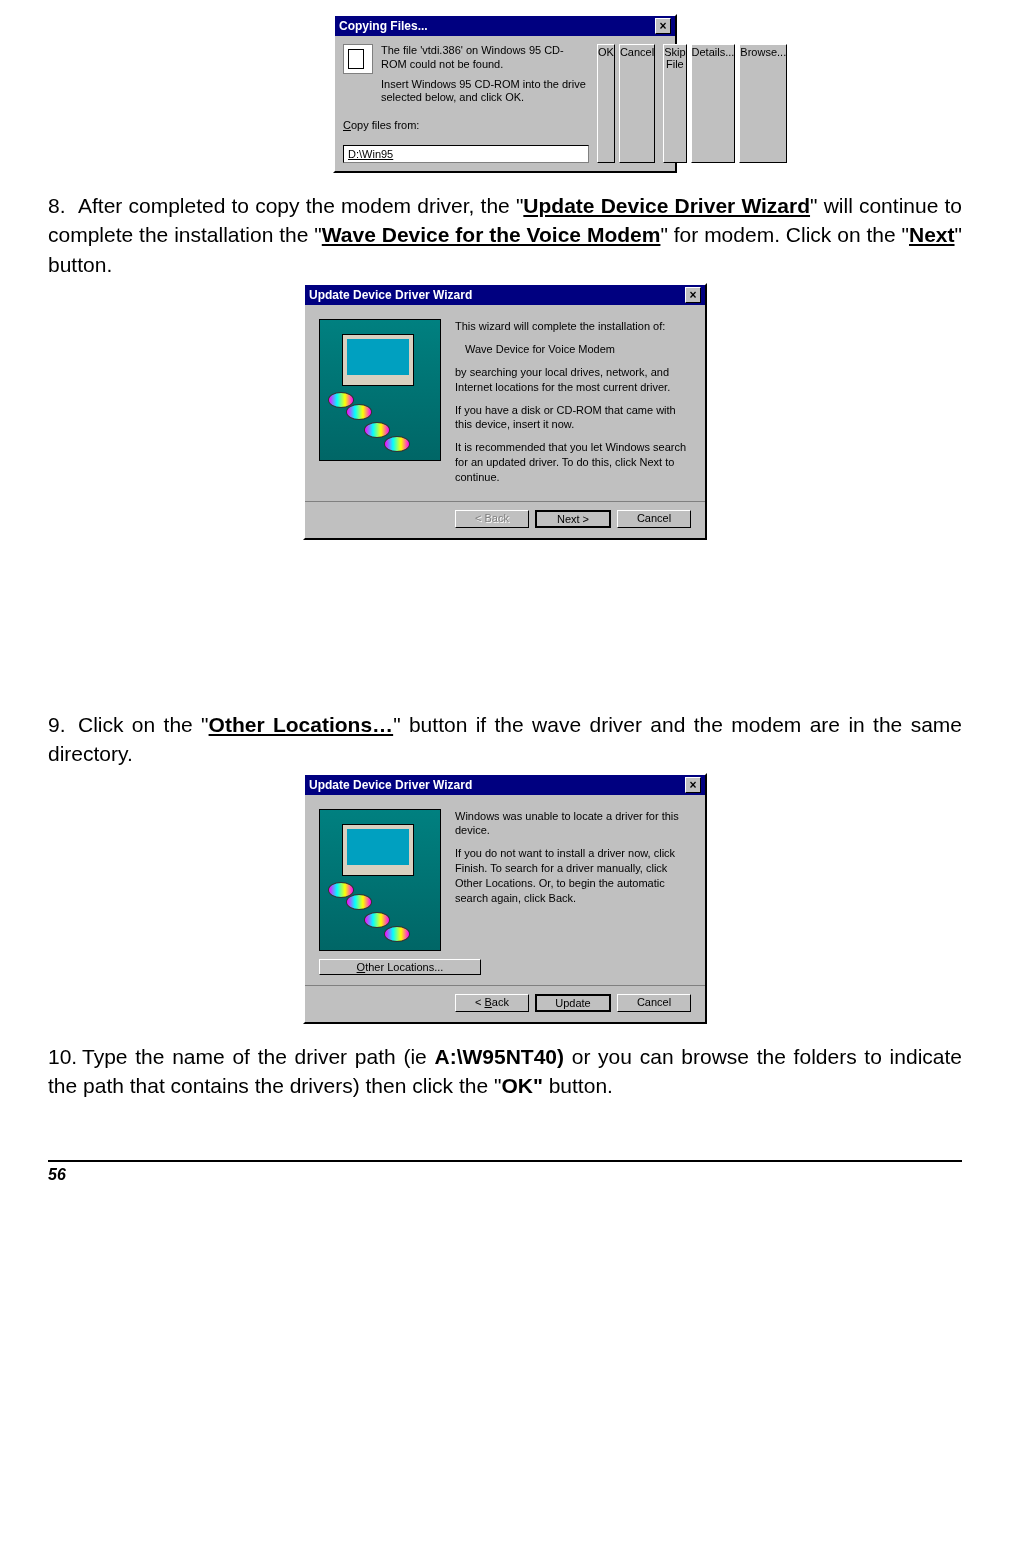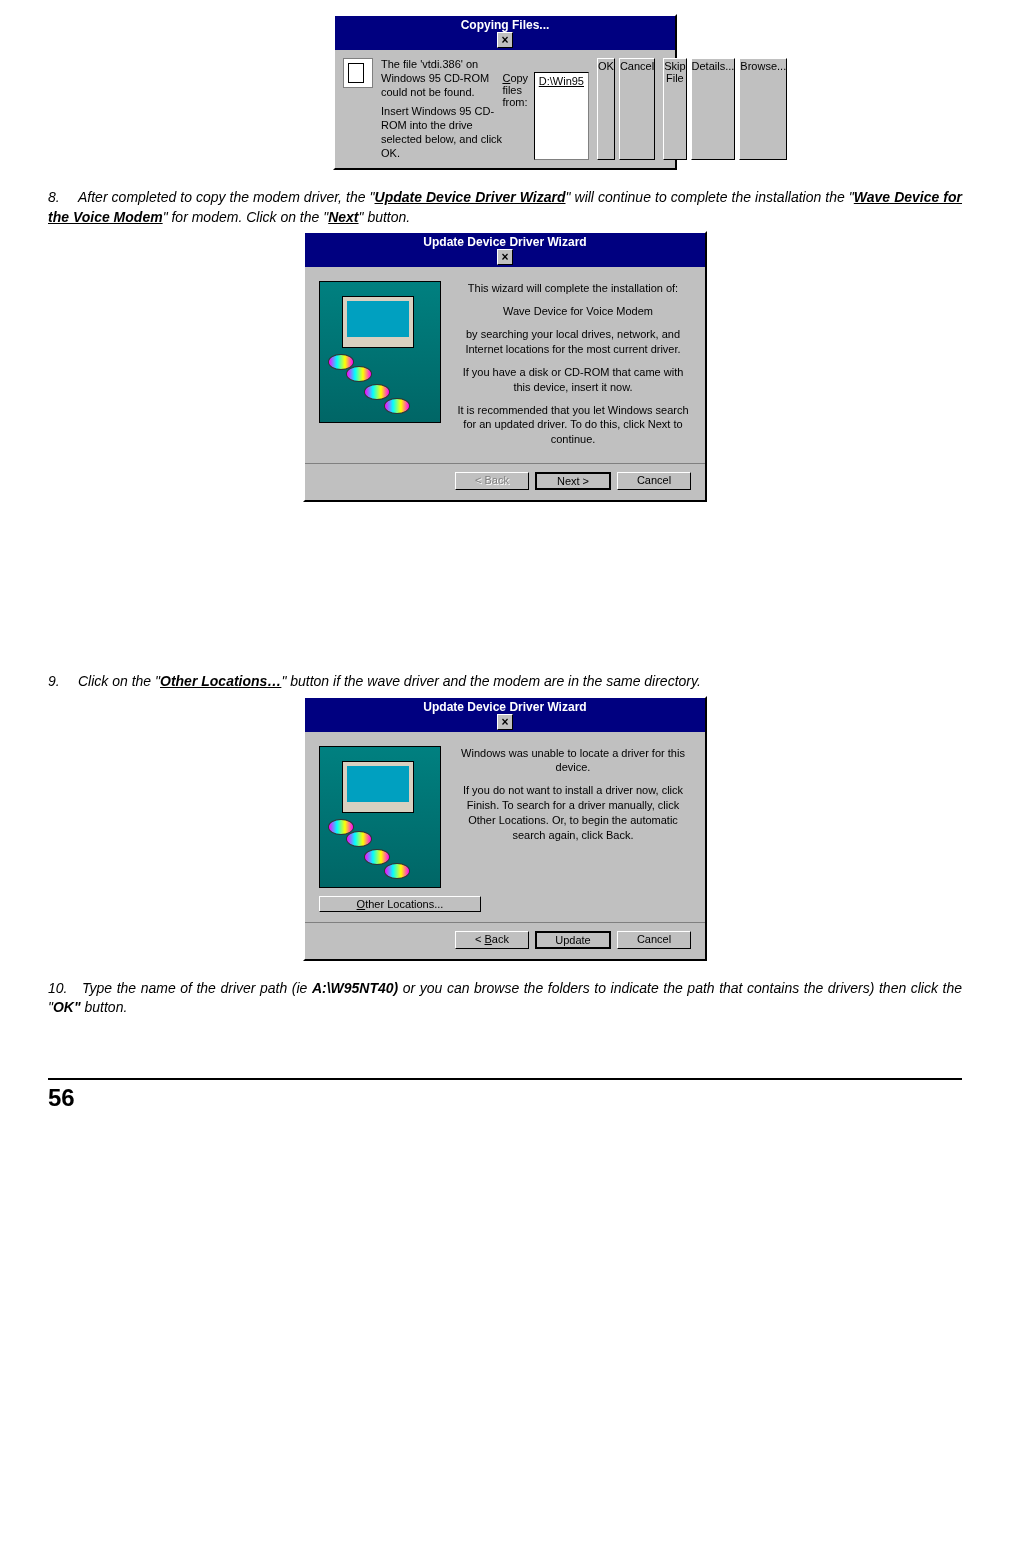--- a/index.html
+++ b/index.html
@@ -23,24 +23,23 @@
     padding-bottom: 2px;
   }
   .header-title {
     font-weight: bold;
     font-size: 20px;
   }
   .step-block {
     margin-top: 18px;
   }
   .step-text {
-    font-size: 14px;
+    font-size: 21px;
     line-height: 1.4;
     text-align: justify;
-    font-style: italic;
   }
   .step-num {
     display: inline-block;
     width: 30px;
   }
   .bold { font-weight: bold; }
   .underline { text-decoration: underline; }
   .img-wrap {
     display: flex;
     justify-content: center;
@@ -58,21 +57,20 @@
   }
   .titlebar {
     background: #000080;
     color: #fff;
     font-weight: bold;
     display: flex;
     justify-content: space-between;
     align-items: center;
     padding: 2px 4px;
     font-size: 12px;
-    flex-direction: column;
   }
   .titlebar .x {
     background: #c0c0c0;
     color: #000;
     font-weight: bold;
     width: 14px;
     height: 14px;
     text-align: center;
     line-height: 14px;
     border: 1px solid #000;
@@ -84,21 +82,21 @@
     border: 1px solid #000;
     border-top-color: #fff;
     border-left-color: #fff;
     padding: 1px 0;
     text-align: center;
     font-size: 11px;
   }
   
   .dlg1 { width: 340px; }
   .dlg1-body { display: flex; padding: 8px; gap: 8px; }
-  .dlg1-left { display: flex; flex-direction: row; flex: 1; }
+  .dlg1-left { display: flex; flex-direction: column; flex: 1; }
   .dlg1-msgrow { display: flex; gap: 8px; }
   .dlg1-icon {
     width: 28px; height: 28px; background: #fff;
     border: 1px solid #808080; position: relative; flex-shrink: 0;
   }
   .dlg1-icon::after {
     content: ""; position: absolute; left: 4px; top: 4px;
     width: 14px; height: 18px; background: #fff; border: 1px solid #000;
   }
   .dlg1-msg { flex: 1; line-height: 1.25; }
@@ -129,40 +127,41 @@
   .wiz-art .disc {
     position: absolute; width: 24px; height: 14px; border-radius: 50%;
     background: linear-gradient(90deg, #f0f, #0ff, #ff0, #f0f);
     border: 1px solid #333;
   }
   .wiz-art .d1 { bottom: 52px; left: 8px; }
   .wiz-art .d2 { bottom: 40px; left: 26px; }
   .wiz-art .d3 { bottom: 22px; left: 44px; }
   .wiz-art .d4 { bottom: 8px; left: 64px; }
   .wiz-text { flex: 1; line-height: 1.35; }
-  .wiz-text p { margin: 0 0 8px 0; text-align: center; }
+  .wiz-text p { margin: 0 0 8px 0; }
   .wiz-text .indent { margin-left: 10px; }
   .wiz-btnrow {
     border-top: 1px solid #808080;
     padding: 8px 14px 10px 14px;
     display: flex; justify-content: flex-end; gap: 6px;
   }
   .wiz-btnrow .winbtn { width: 72px; }
   .winbtn.disabled { color: #808080; text-shadow: 1px 1px 0 #fff; }
   .winbtn.default { border: 2px solid #000; }
   .wiz .other-loc-row { padding: 0 14px 10px 14px; display: flex; justify-content: flex-start; }
   .wiz .other-loc-row .winbtn { width: 160px; }
   .u { text-decoration: underline; }
   .gap-block { height: 140px; }
   .footer {
     margin-top: 60px;
     border-top: 2px solid #000;
     padding-top: 4px;
     font-weight: bold;
-    font-size: 24px;
+    font-size: 16px;
+    font-style: italic;
   }
 </style>
 </head>
 <body>
 
 <div class="page">
 
 
   <div class="img-wrap">
     <div class="win dlg1">

